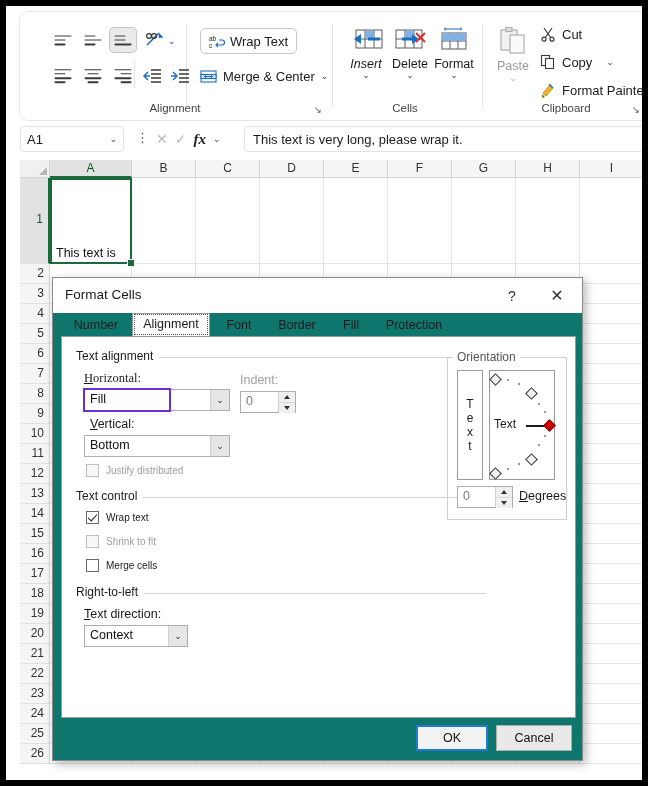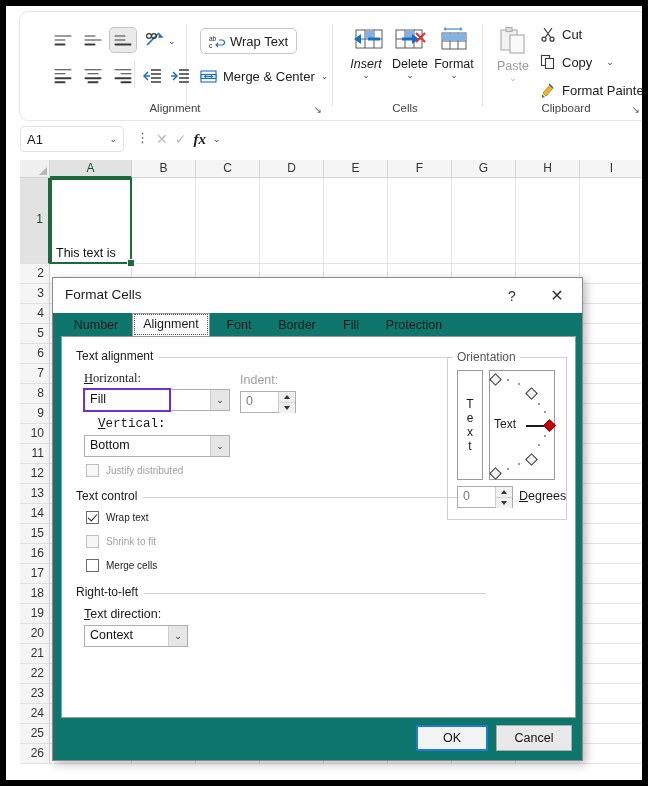--- a/index.html
+++ b/index.html
@@ -359,20 +359,23 @@
     <div class="namebox">
       <span class="nb-txt">A1</span>
       <span class="chev">⌄</span>
     </div>
     <div class="vdots">⋮</div>
     <div class="fx-group">
       <span style="color:#b8b8b8;font-size:14px;">✕</span>
       <span style="color:#b8b8b8;font-size:14px;">✓</span>
       <span style="font-style:italic;font-weight:bold;font-family:'Liberation Serif',serif;font-size:15px;color:#222;">fx</span>
       <span class="chev">⌄</span>
+    </div>
+    <div class="fml">
+      <span>This text is very long, please wrap it.</span>
     </div>
   </div>
 
   <div class="grid">
     <div class="corner"></div>
     <div id="colhdrs">
         <div class="colhdr sel" style="left: 30px; width: 82px;">A</div>
         <div class="colhdr" style="left: 112px; width: 64px;">B</div>
         <div class="colhdr" style="left: 176px; width: 64px;">C</div>
         <div class="colhdr" style="left: 240px; width: 64px;">D</div>
@@ -689,21 +692,21 @@
 
       <div class="lbl dis" style="left:178px;top:36px;">Indent:</div>
       <div class="spin dis" style="left:178px;top:54px;width:56px;">
         <span class="sv">0</span>
         <span class="btns">
             <i class="up"></i>
             <i class="dn"></i>
           </span>
       </div>
 
-      <div class="lbl" style="left:36px;top:80px;font-family:Liberation Mono, monospace;"><u>V</u><span id="vlabrest">ertical:</span></div>
+      <div class="lbl" style="left:28px;top:80px;"><u>V</u><span id="vlabrest">ertical:</span></div>
       <div class="combo" style="left:22px;top:98px;width:146px;">
         <span class="cv">Bottom</span>
         <span class="arrow">⌄</span>
       </div>
 
       <div class="cbrow dis" style="left:24px;top:127px;">
         <span class="cb dis"></span>
         <span class="cbl">Justify distributed</span>
       </div>
 

